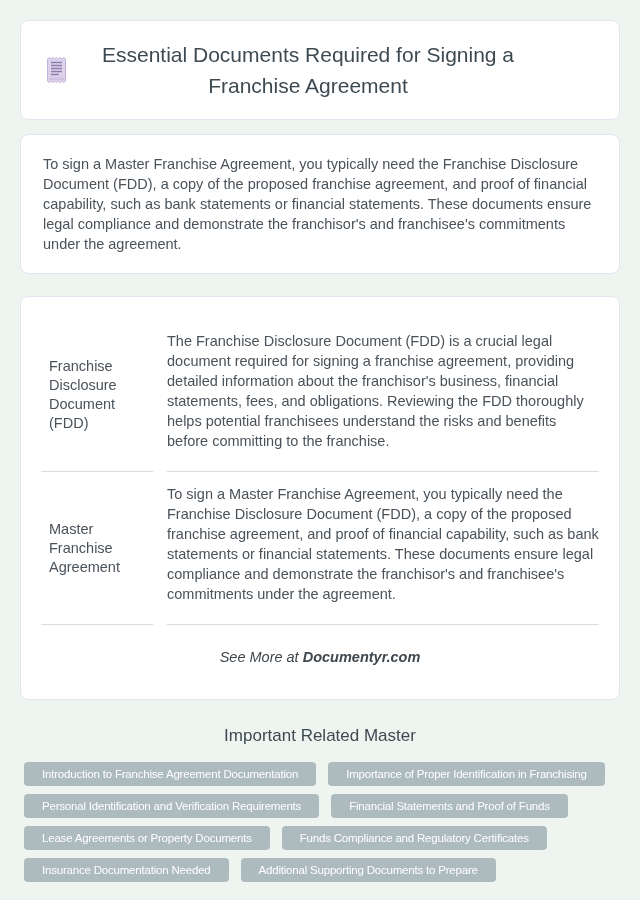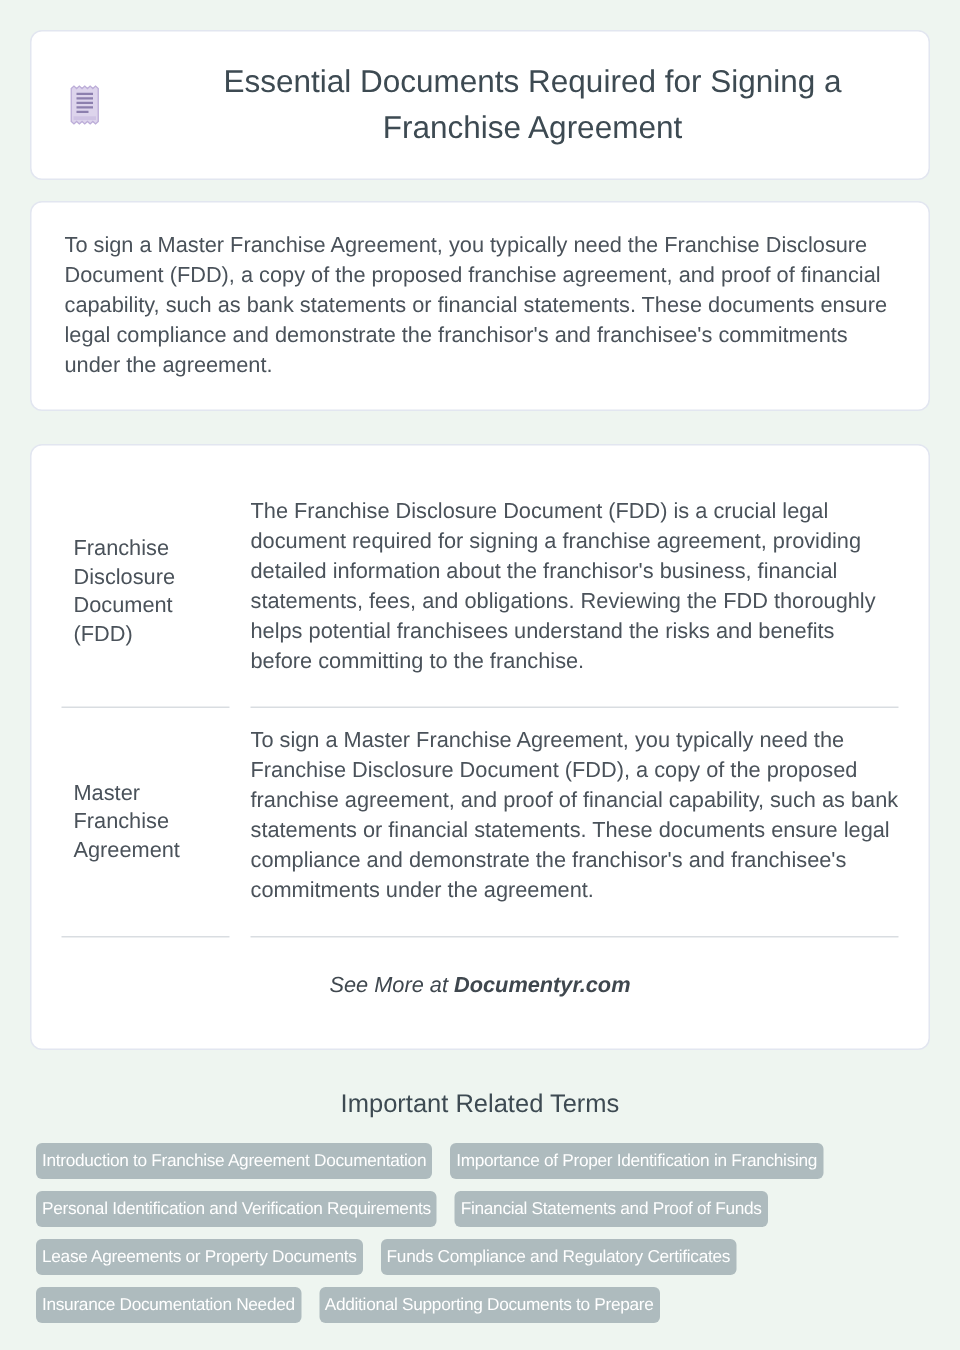--- a/index.html
+++ b/index.html
@@ -16,21 +16,21 @@
   .card {
     background: #ffffff;
     border: 1px solid #e2e6f0;
     border-radius: 8px;
   }
   
   .header-card {
     padding: 4px 24px;
     display: flex;
     align-items: center;
-    justify-content: space-between;
+    justify-content: flex-start;
     min-height: 100px;
   }
   .doc-icon { flex: 0 0 auto; display: inline-flex; }
   h1.title {
     font-size: 21px;
     font-weight: 400;
     line-height: 31px;
     color: #3d4a52;
     text-align: center;
     max-width: 480px;
@@ -86,21 +86,21 @@
   }
   .pill {
     background: #aebbbe;
     color: #ffffff;
     border: none;
     border-radius: 4px;
     font-family: "Liberation Sans", sans-serif;
     font-size: 11.5px;
     letter-spacing: -0.2px;
     line-height: 14px;
-    padding: 5px 4px;
+    padding: 5px 18px;
     white-space: nowrap;
     cursor: pointer;
   }
 </style>
 </head>
 <body>
 
 <div class="page">
 
   <div class="card header-card">
@@ -138,21 +138,21 @@
         <div class="def-cell-def">To sign a Master Franchise Agreement, you typically need the Franchise Disclosure Document (FDD), a copy of the proposed franchise agreement, and proof of financial capability, such as bank statements or financial statements. These documents ensure legal compliance and demonstrate the franchisor's and franchisee's commitments under the agreement.</div>
       </div>
 
     </div>
 
     <div class="see-more">
       <span>See More at </span><span class="site">Documentyr.com</span>
     </div>
   </div>
 
-  <div class="related-heading">Important Related Terms</div>
+  <div class="related-heading">Important Related Master</div>
 
   <div class="pills">
     <button class="pill">Introduction to Franchise Agreement Documentation</button>
     <button class="pill">Importance of Proper Identification in Franchising</button>
     <button class="pill">Personal Identification and Verification Requirements</button>
     <button class="pill">Financial Statements and Proof of Funds</button>
     <button class="pill">Lease Agreements or Property Documents</button>
     <button class="pill">Funds Compliance and Regulatory Certificates</button>
     <button class="pill">Insurance Documentation Needed</button>
     <button class="pill">Additional Supporting Documents to Prepare</button>

